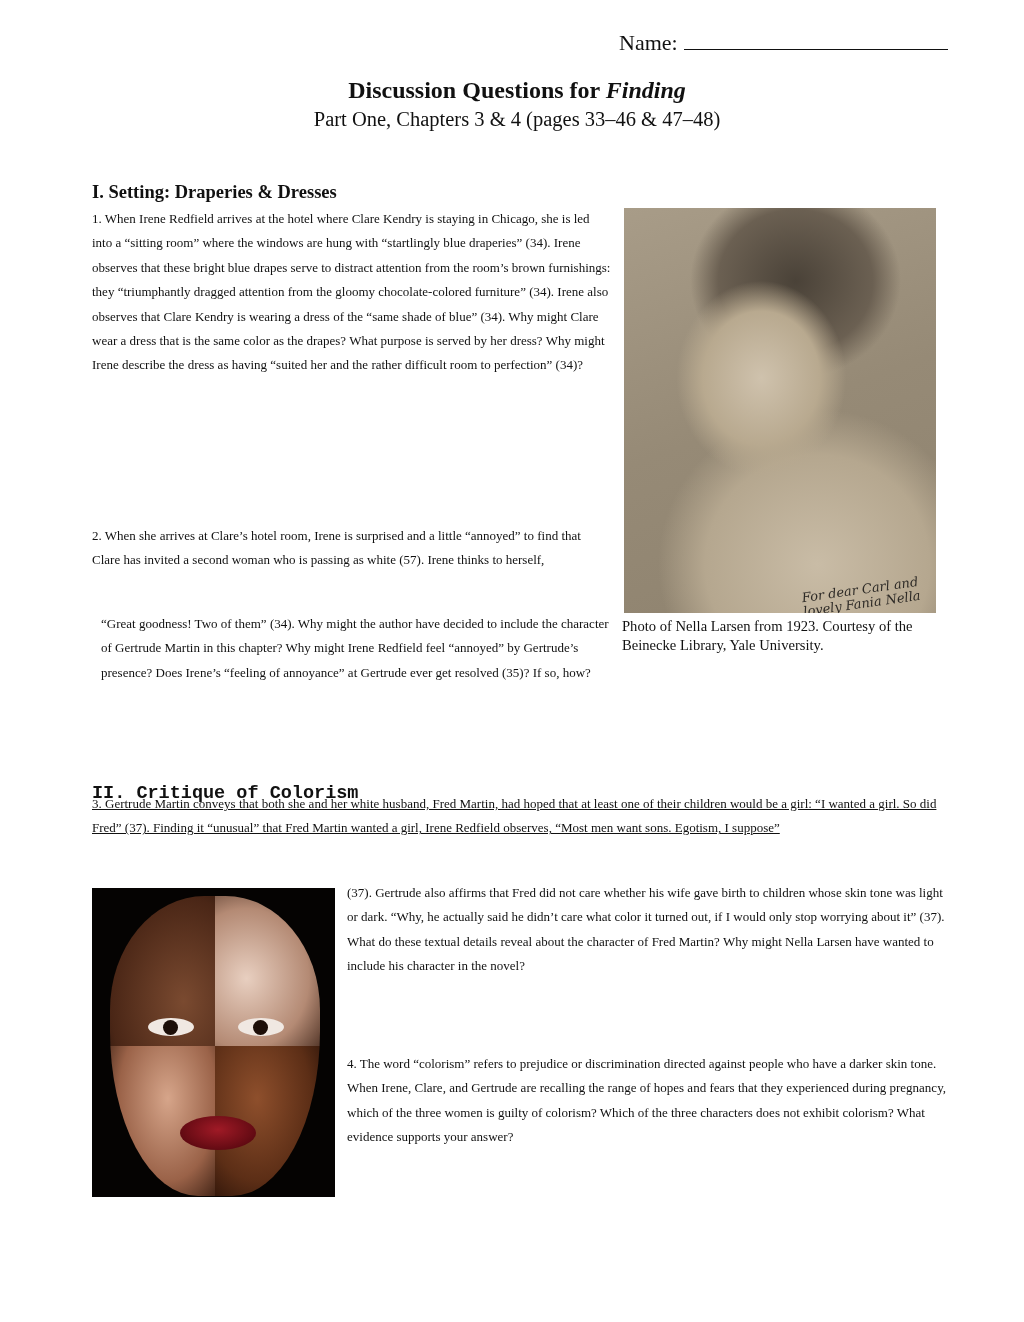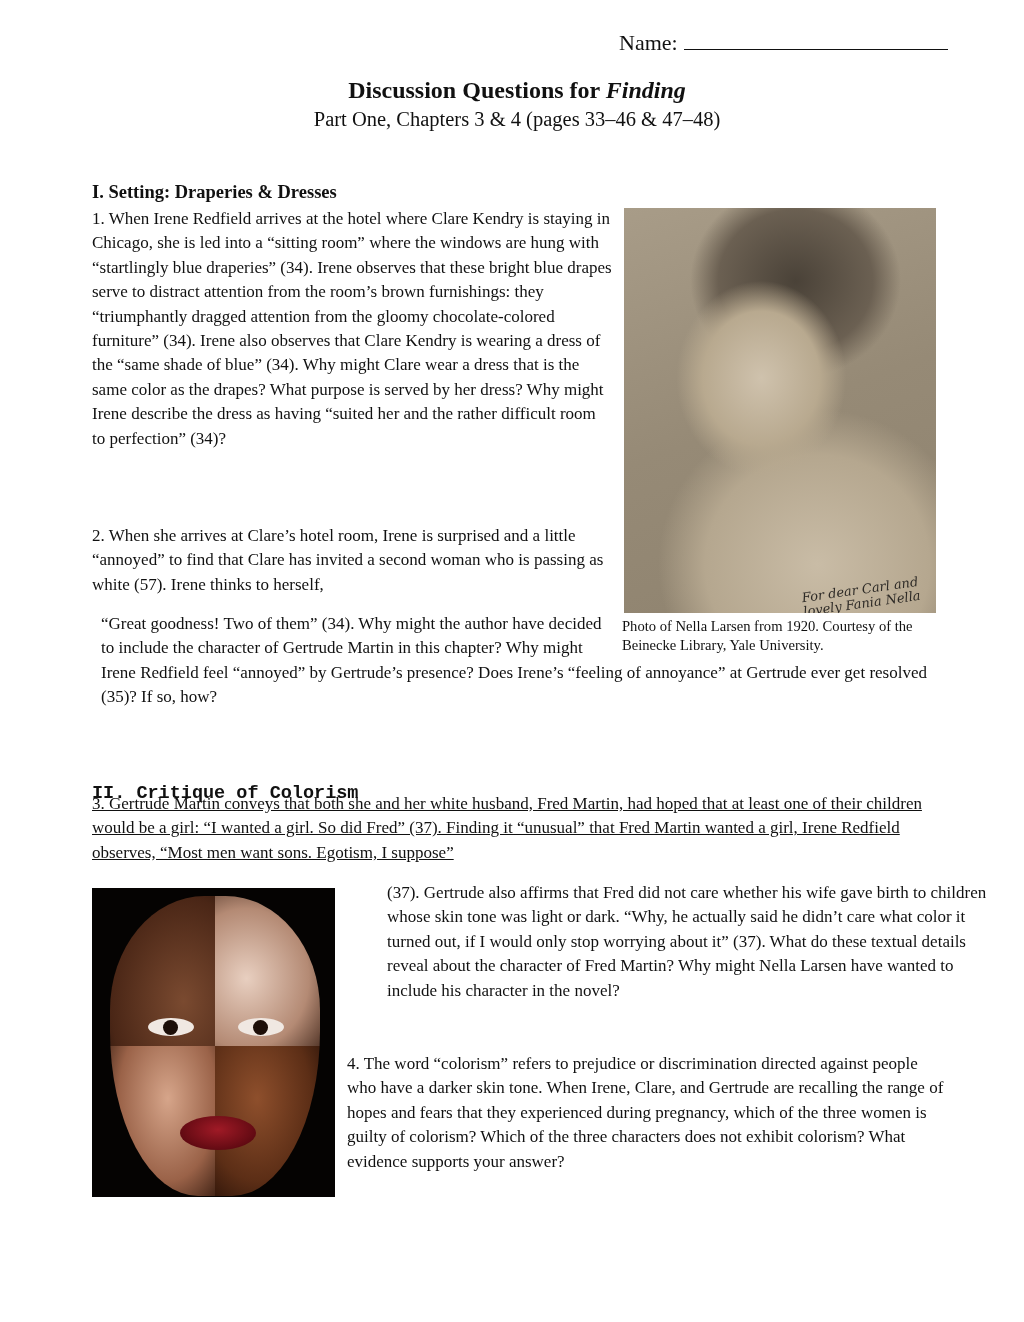--- a/index.html
+++ b/index.html
@@ -8,27 +8,27 @@
     font-family: "Liberation Serif", "DejaVu Serif", serif;
     color: #111111;
   }
   .abs { position: absolute; }
   .name-line { left: 619px; top: 30px; font-size: 22px; white-space: nowrap; }
   .name-line .blank { display: inline-block; width: 264px; border-bottom: 1.5px solid #111; margin-left: 6px; height: 18px; vertical-align: baseline; }
   .title { left: 0; width: 1034px; top: 77px; text-align: center; font-size: 24px; font-weight: bold; }
   .title i { font-style: italic; }
   .subtitle { left: 0; width: 1034px; top: 108px; text-align: center; font-size: 20.5px; }
   .section-heading { left: 92px; font-size: 18.5px; font-weight: bold; }
-  .para { font-size: 17px; line-height: 24.4px; }
+  .para { font-size: 13px; line-height: 24.4px; }
   .p1 { left: 92px; top: 207px; width: 520px; }
   .p2a { left: 92px; top: 524px; width: 520px; }
   .p2b { left: 101px; top: 612px; width: 860px; }
   .p2b .float-space { float: right; width: 345px; height: 48px; }
   .p3a { left: 92px; top: 792px; width: 860px; text-decoration: underline; }
-  .p3b { left: 347px; top: 881px; width: 600px; margin-left: 40px; }
+  .p3b { left: 347px; top: 881px; width: 600px; }
   .p4 { left: 347px; top: 1052px; width: 600px; }
   .photo-larsen {
     left: 624px; top: 208px; width: 312px; height: 405px;
     background:
       radial-gradient(ellipse 34% 30% at 44% 42%, #cfc2ad 0%, #b8a98f 55%, rgba(0,0,0,0) 80%),
       radial-gradient(ellipse 45% 32% at 55% 18%, #4a4238 0%, #6b6052 55%, rgba(0,0,0,0) 75%),
       radial-gradient(ellipse 60% 45% at 62% 88%, #c9bca6 0%, #b5a78f 60%, rgba(0,0,0,0) 85%),
       linear-gradient(160deg, #a89c88 0%, #968a76 50%, #8e826e 100%);
     overflow: hidden;
   }
@@ -64,21 +64,21 @@
 </div>
 <div class="abs subtitle">Part One, Chapters 3 &amp; 4 (pages 33–46 &amp; 47–48)</div>
 
 <div class="abs section-heading" style="top:148px;margin-top:34px;">I. Setting: Draperies &amp; Dresses</div>
 
 <div class="abs para p1">1. When Irene Redfield arrives at the hotel where Clare Kendry is staying in Chicago, she is led into a “sitting room” where the windows are hung with “startlingly blue draperies” (34). Irene observes that these bright blue drapes serve to distract attention from the room’s brown furnishings: they “triumphantly dragged attention from the gloomy chocolate-colored furniture” (34). Irene also observes that Clare Kendry is wearing a dress of the “same shade of blue” (34). Why might Clare wear a dress that is the same color as the drapes? What purpose is served by her dress? Why might Irene describe the dress as having “suited her and the rather difficult room to perfection” (34)?</div>
 
 <div class="abs photo-larsen">
   <div class="signature">For dear Carl and lovely Fania Nella</div>
 </div>
-<div class="abs caption">Photo of Nella Larsen from 1920. Courtesy of the Beinecke Library, Yale University.</div>
+<div class="abs caption">Photo of Nella Larsen from 1923. Courtesy of the Beinecke Library, Yale University.</div>
 
 <div class="abs para p2a">2. When she arrives at Clare’s hotel room, Irene is surprised and a little “annoyed” to find that Clare has invited a second woman who is passing as white (57). Irene thinks to herself,</div>
 <div class="abs para p2b">
   <span class="float-space"></span>
   <span>“Great goodness! Two of them” (34). Why might the author have decided to include the character of Gertrude Martin in this chapter? Why might Irene Redfield feel “annoyed” by Gertrude’s presence? Does Irene’s “feeling of annoyance” at Gertrude ever get resolved (35)? If so, how?</span>
 </div>
 
 <div class="abs section-heading" style="top:783px;font-family:Liberation Mono, monospace;">II. Critique of Colorism</div>
 
 <div class="abs para p3a">3. Gertrude Martin conveys that both she and her white husband, Fred Martin, had hoped that at least one of their children would be a girl: “I wanted a girl. So did Fred” (37). Finding it “unusual” that Fred Martin wanted a girl, Irene Redfield observes, “Most men want sons. Egotism, I suppose”</div>

